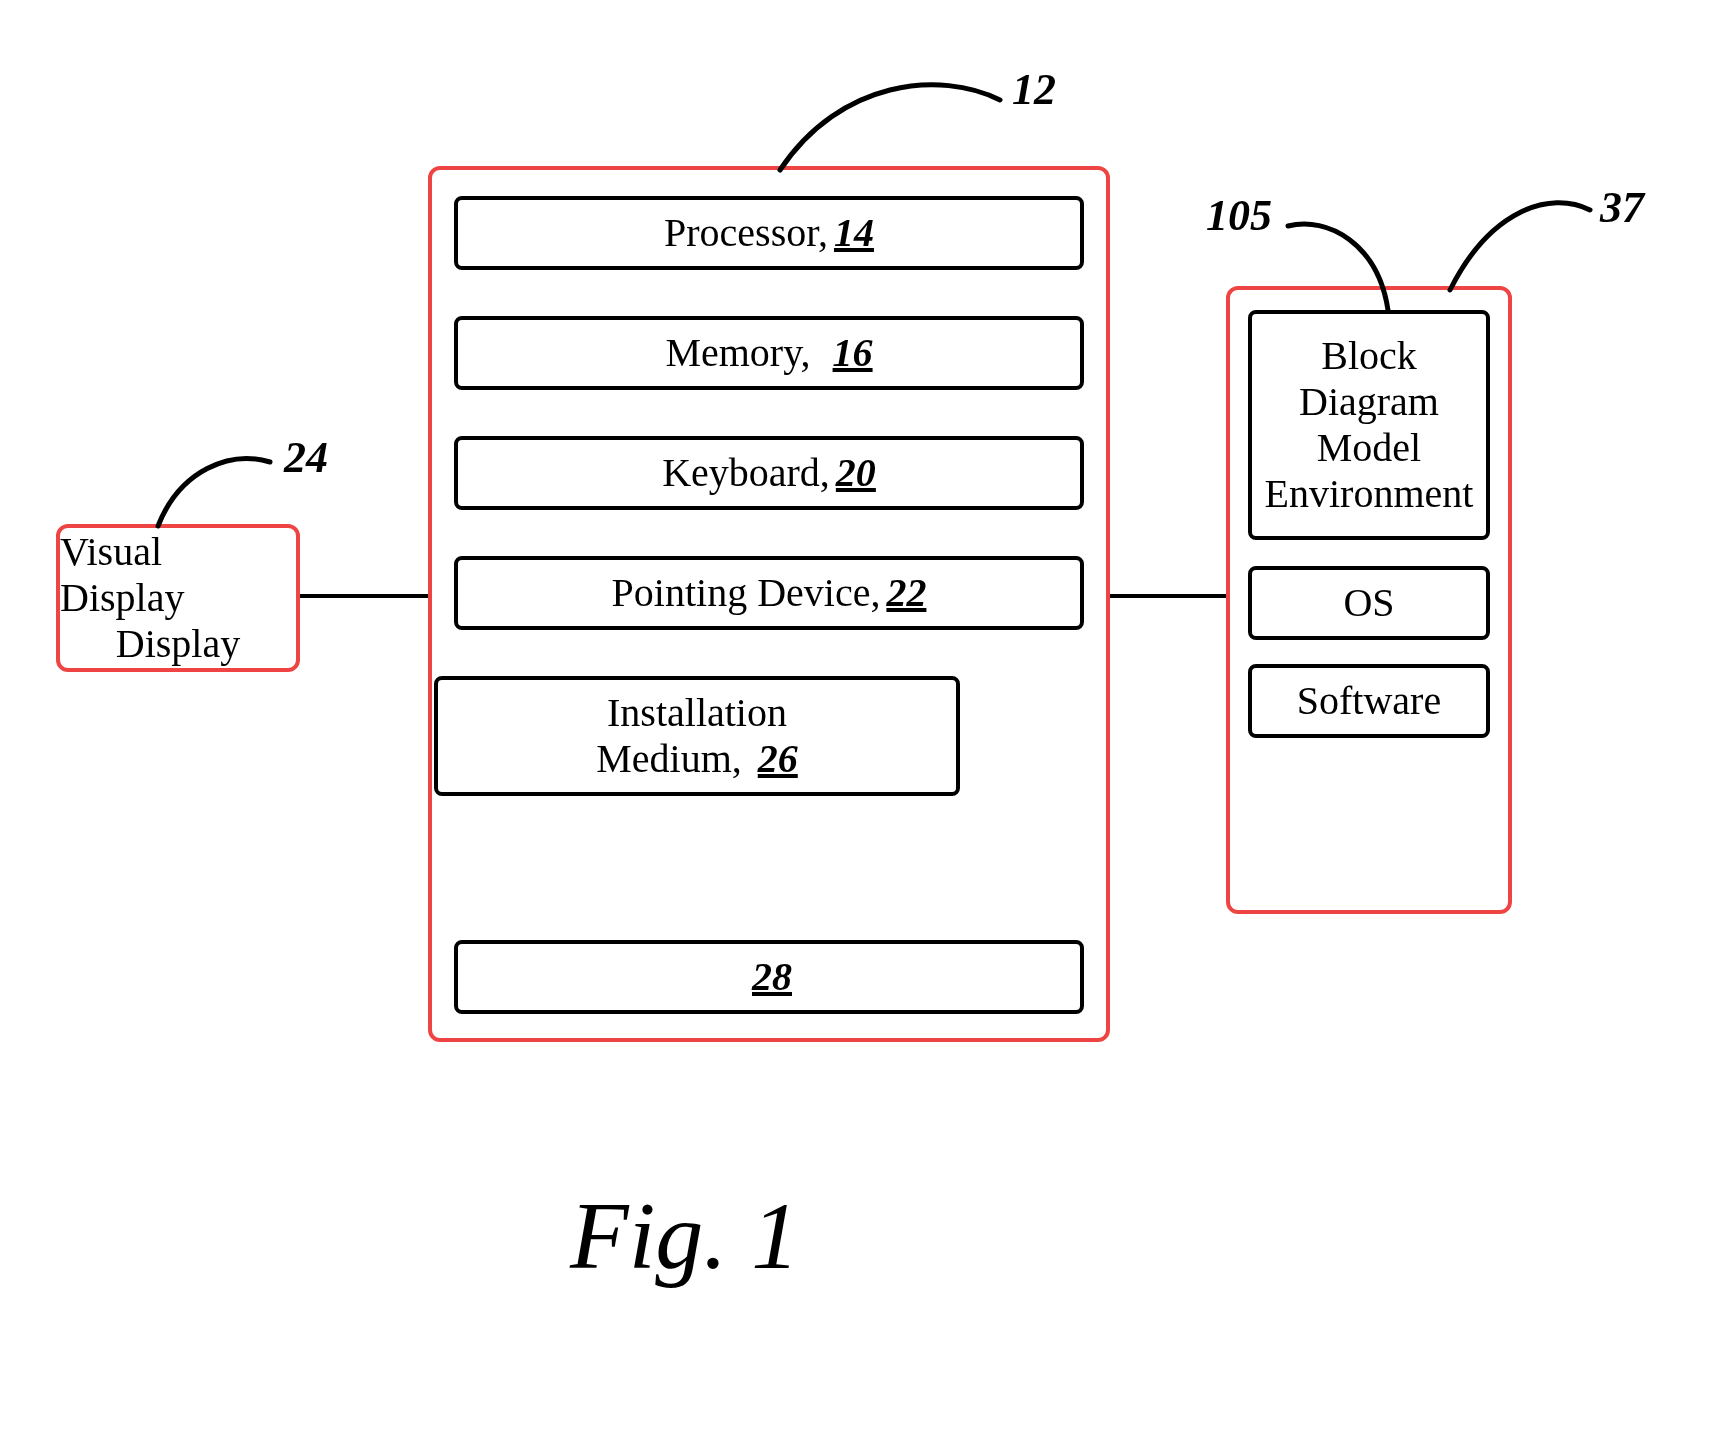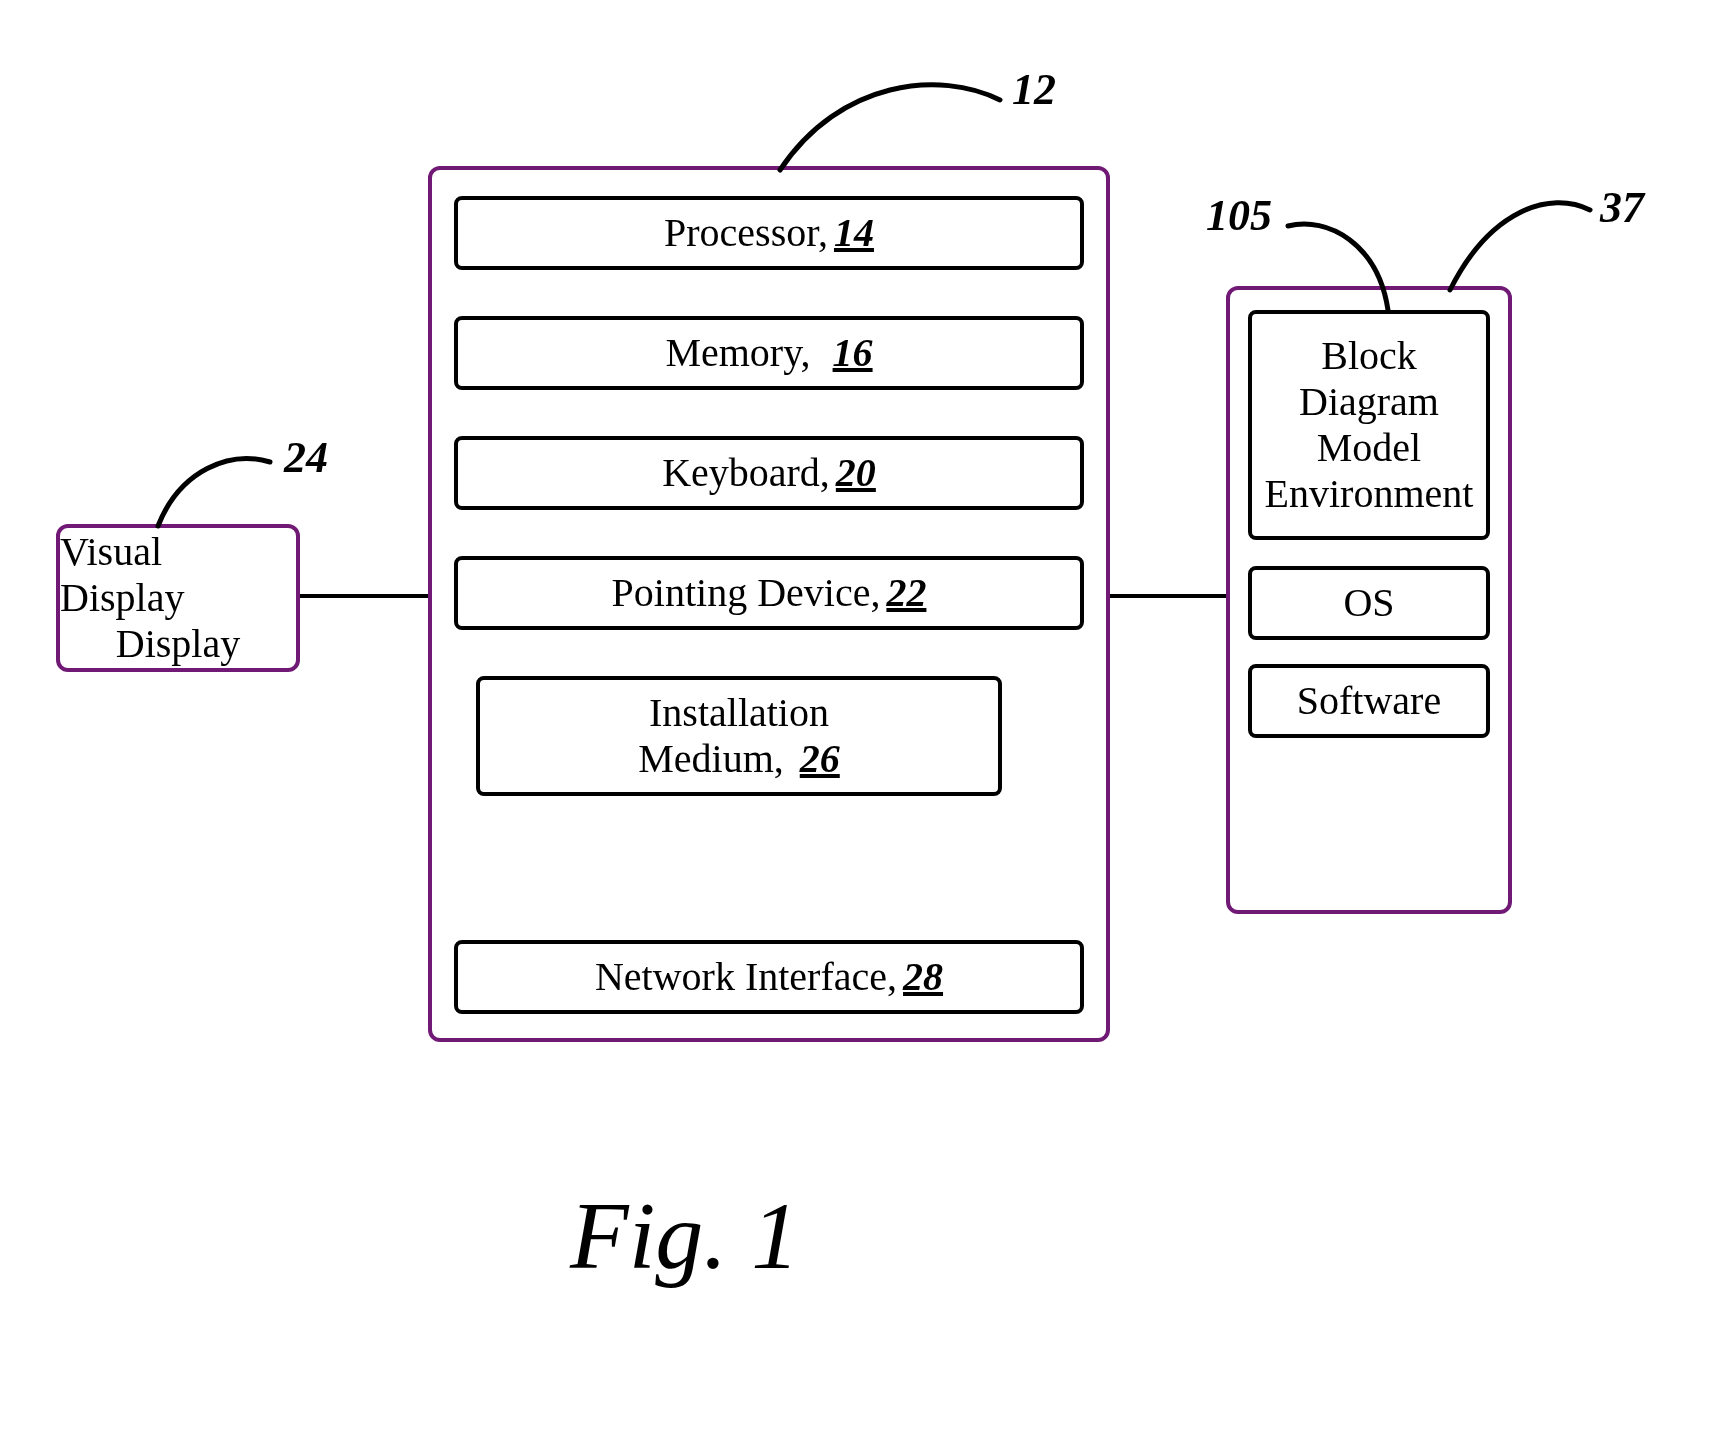--- a/index.html
+++ b/index.html
@@ -9,21 +9,21 @@
     font-family: "Times New Roman", Times, serif;
     color: #000;
   }
   .canvas {
     position: relative;
     width: 1732px;
     height: 1432px;
   }
   .box {
     position: absolute;
-    border: 4px solid #701a75;
+    border: 4px solid #ef4444;
     border-radius: 12px;
     background: #fff;
     box-sizing: border-box;
   }
   .inner-box {
     position: absolute;
     border: 4px solid #000;
     border-radius: 8px;
     background: #fff;
     box-sizing: border-box;
@@ -111,29 +111,28 @@
     <span class="ref">16</span>
   </div>
   <div class="inner-box" style="left:454px; top:436px; width:630px; height:74px;">
     <span>Keyboard,</span>
     <span class="ref">20</span>
   </div>
   <div class="inner-box" style="left:454px; top:556px; width:630px; height:74px;">
     <span>Pointing Device,</span>
     <span class="ref">22</span>
   </div>
-  <div class="inner-box stack-box" style="left:476px; top:676px; width:526px; height:120px;">
+  <div class="inner-box stack-box" style="left:434px; top:676px; width:526px; height:120px;">
     <span>Installation</span>
     <span>
       <span>Medium,</span>
       <span class="ref">26</span>
     </span>
   </div>
   <div class="inner-box" style="left:454px; top:940px; width:630px; height:74px;">
-    <span>Network Interface,</span>
     <span class="ref">28</span>
   </div>
 
   <div class="box" style="left:1226px; top:286px; width:286px; height:628px;"></div>
 
   <svg class="leader" style="left:1440px; top:180px; width:170px; height:120px;" viewBox="0 0 170 120">
     <path d="M10 110 C 50 30, 110 10, 150 30" stroke="#000" stroke-width="5" fill="none" stroke-linecap="round"></path>
   </svg>
   <div class="ref-label" style="left:1600px; top:182px;">37</div>
 

